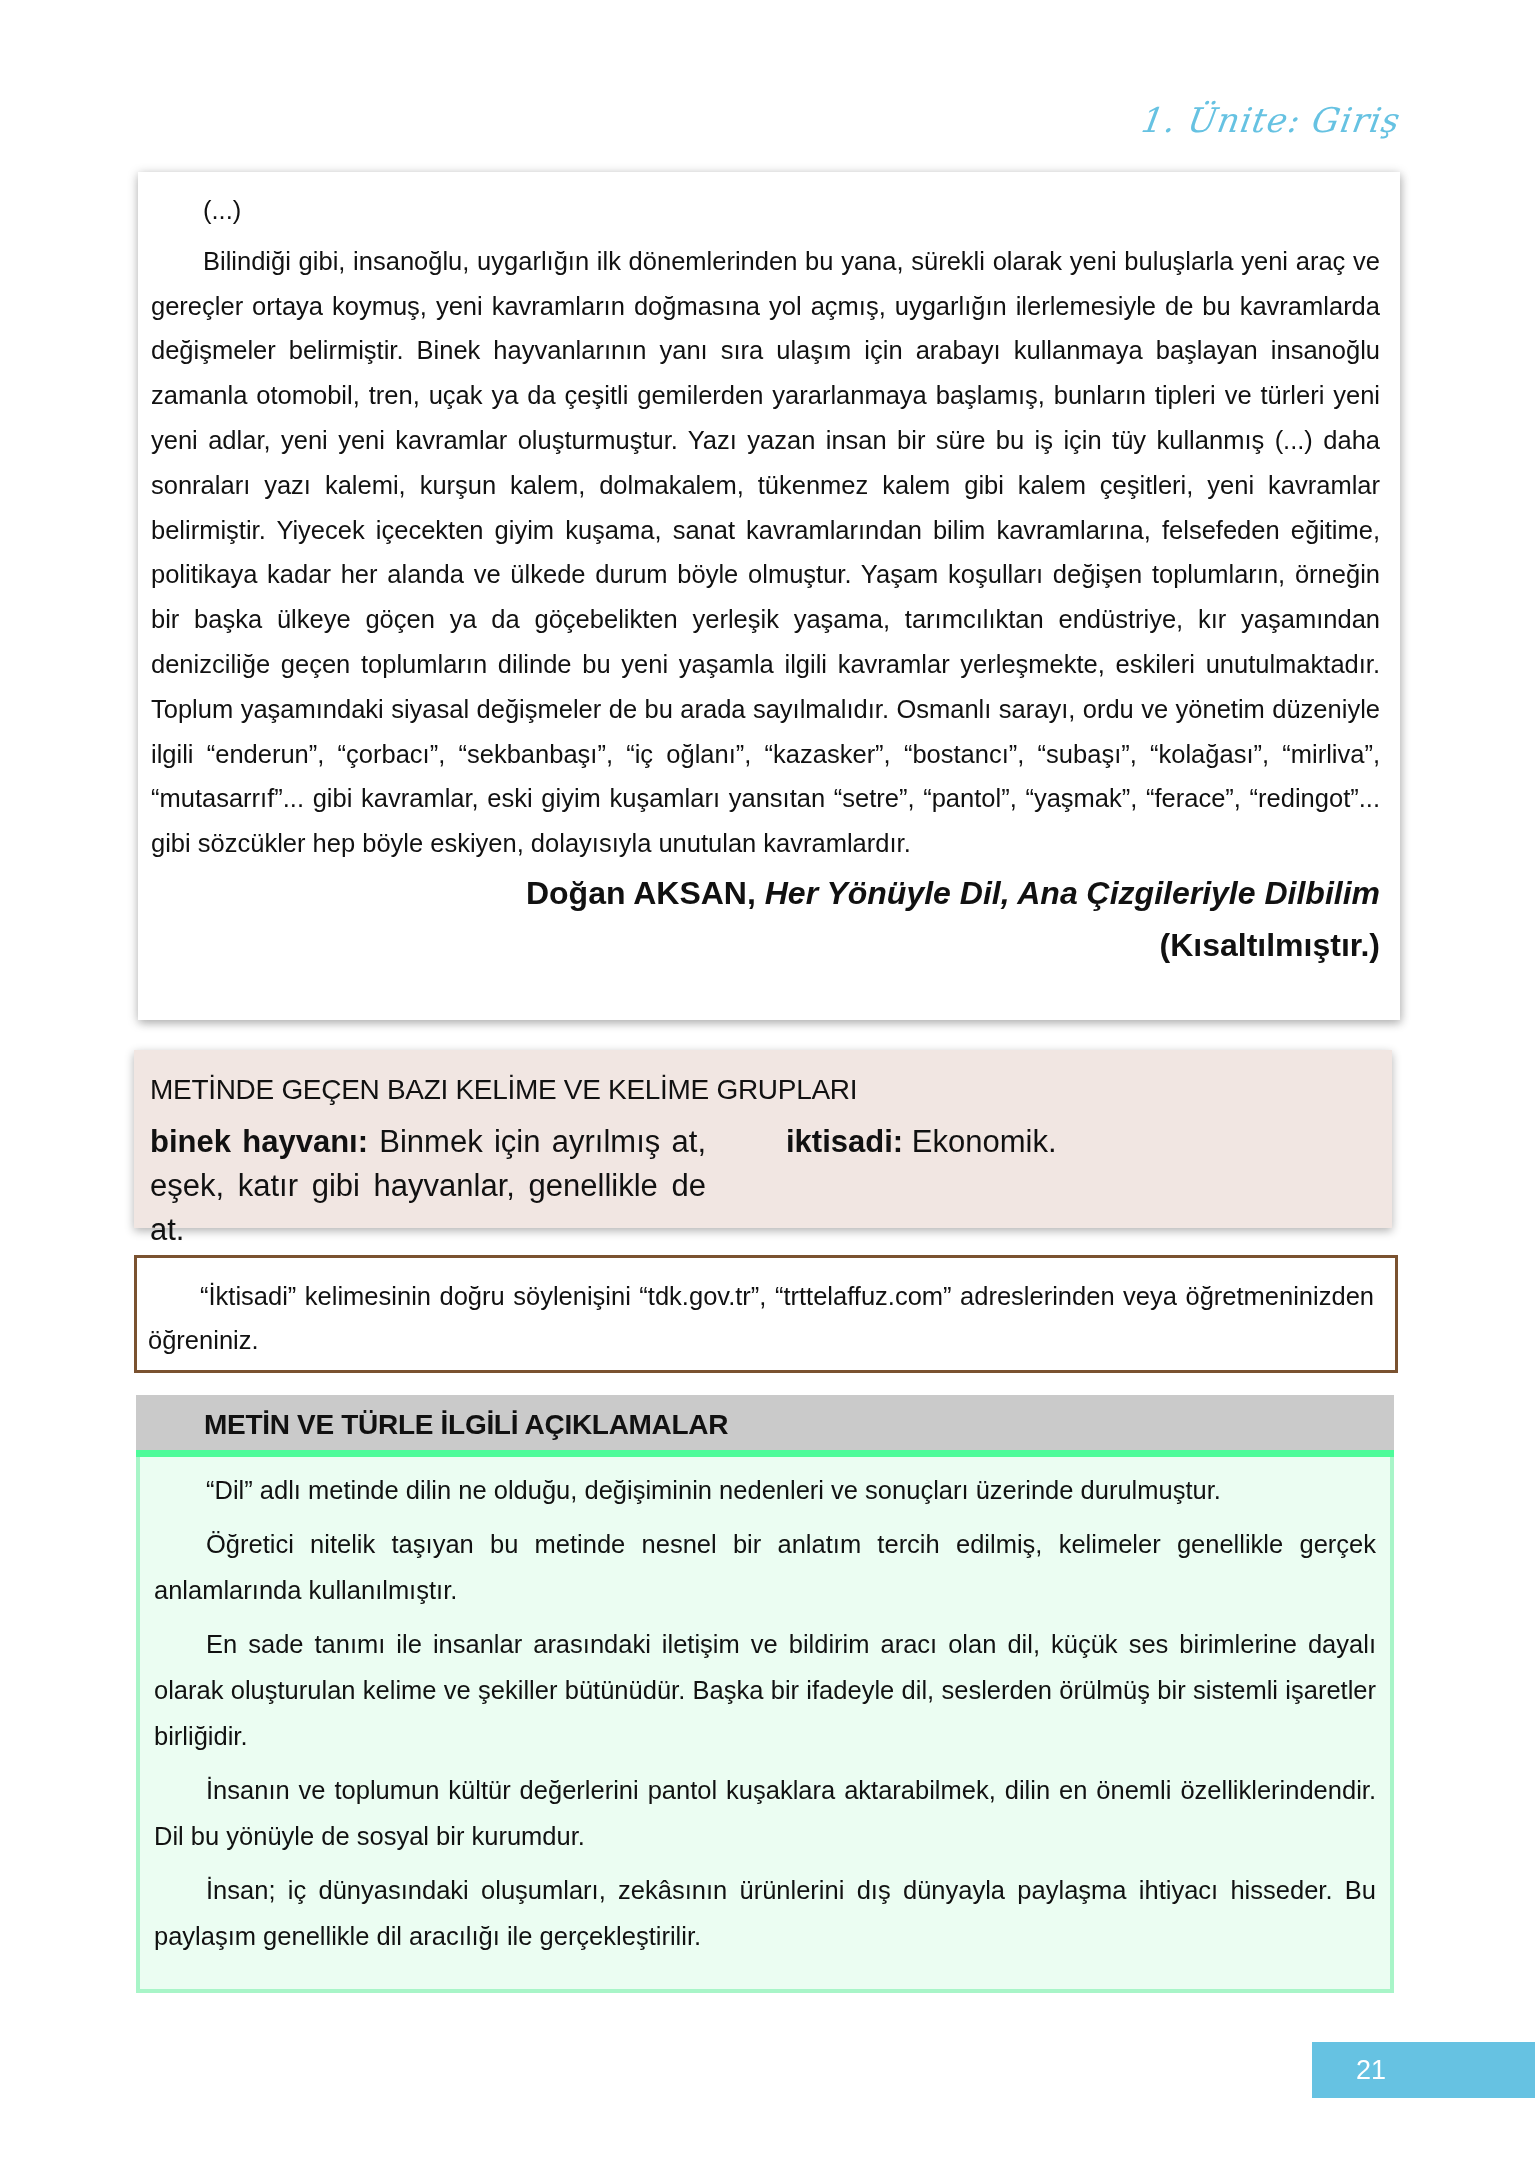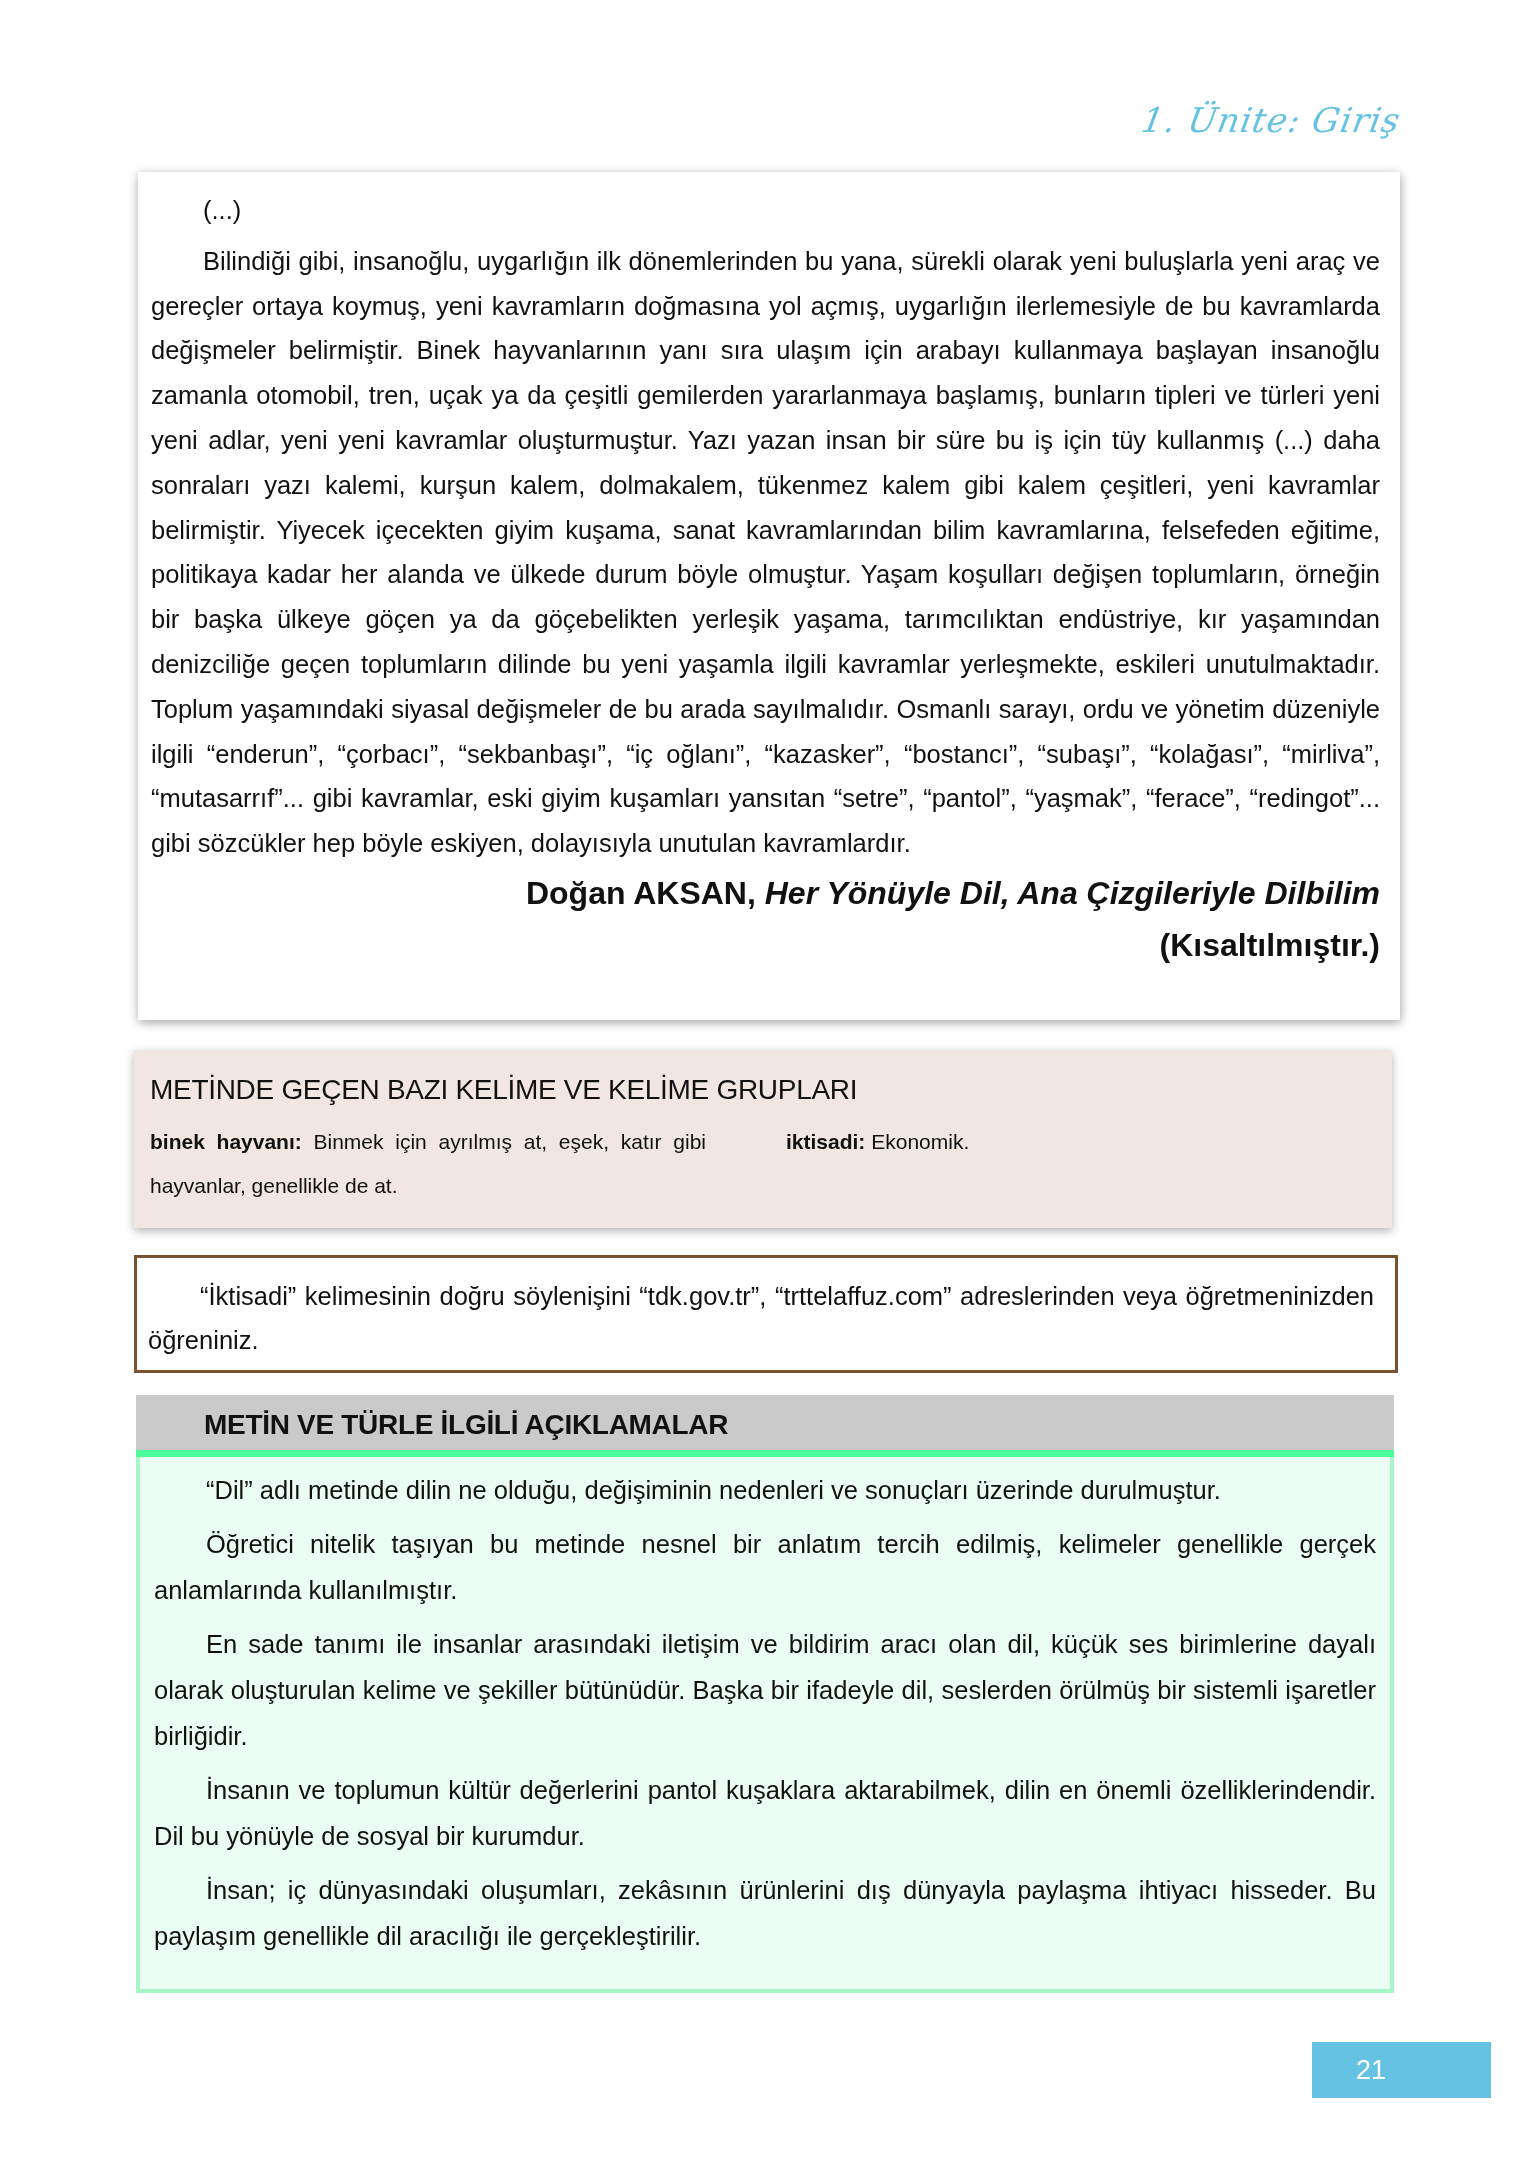--- a/index.html
+++ b/index.html
@@ -59,21 +59,21 @@
     .vocab-title {
       font-weight: normal;
       font-size: 28px;
       line-height: 40px;
       letter-spacing: -0.3px;
       margin: 0 0 10px 0;
     }
     .vocab-grid {
       display: grid;
       grid-template-columns: 596px 1fr;
-      font-size: 21px;
+      font-size: 31px;
       line-height: 44px;
     }
     .vocab-entry { text-align: justify; }
     .term { font-weight: bold; }
 
     .tip-box {
       position: absolute;
       left: 134px; top: 1255px;
       width: 1264px; height: 118px;
       border: 3px solid #7a5230;
@@ -108,21 +108,21 @@
       border-top: none;
       box-sizing: border-box;
       height: 536px;
       padding: 10px 14px 16px 14px;
     }
     .explain-body .p { margin-bottom: 8px; line-height: 46px; }
 
     .page-number {
       position: absolute;
       left: 1312px; top: 2042px;
-      width: 179px; height: 56px;
+      width: 223px; height: 56px;
       background: #66c2e2;
       color: #ffffff;
       font-size: 27px;
       line-height: 56px;
       box-sizing: border-box;
       padding-left: 44px;
     }
   </style>
 </head>
 <body>

